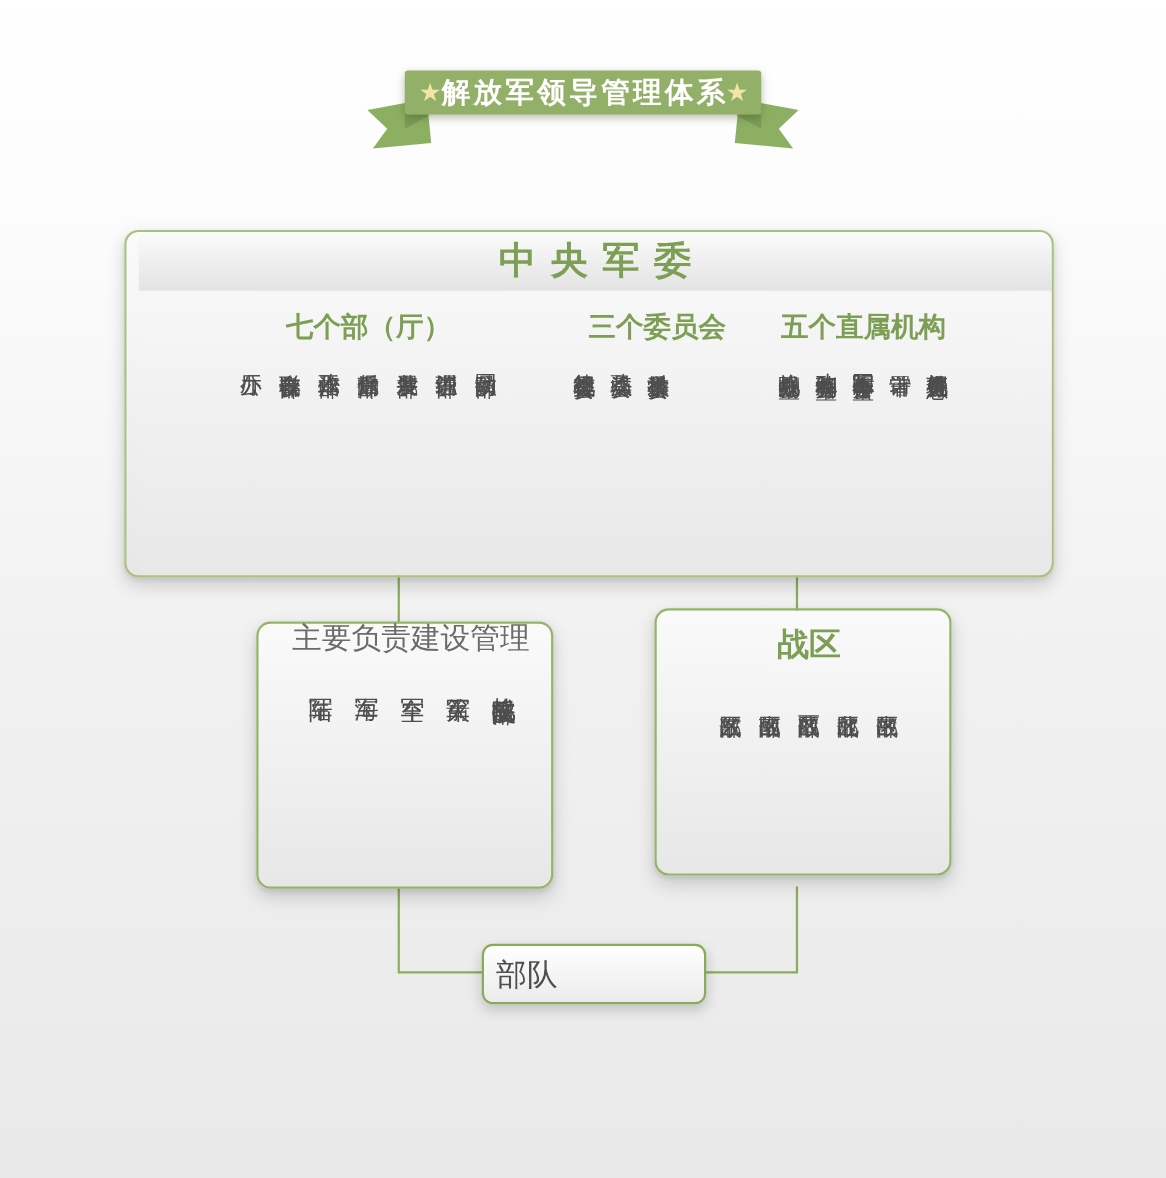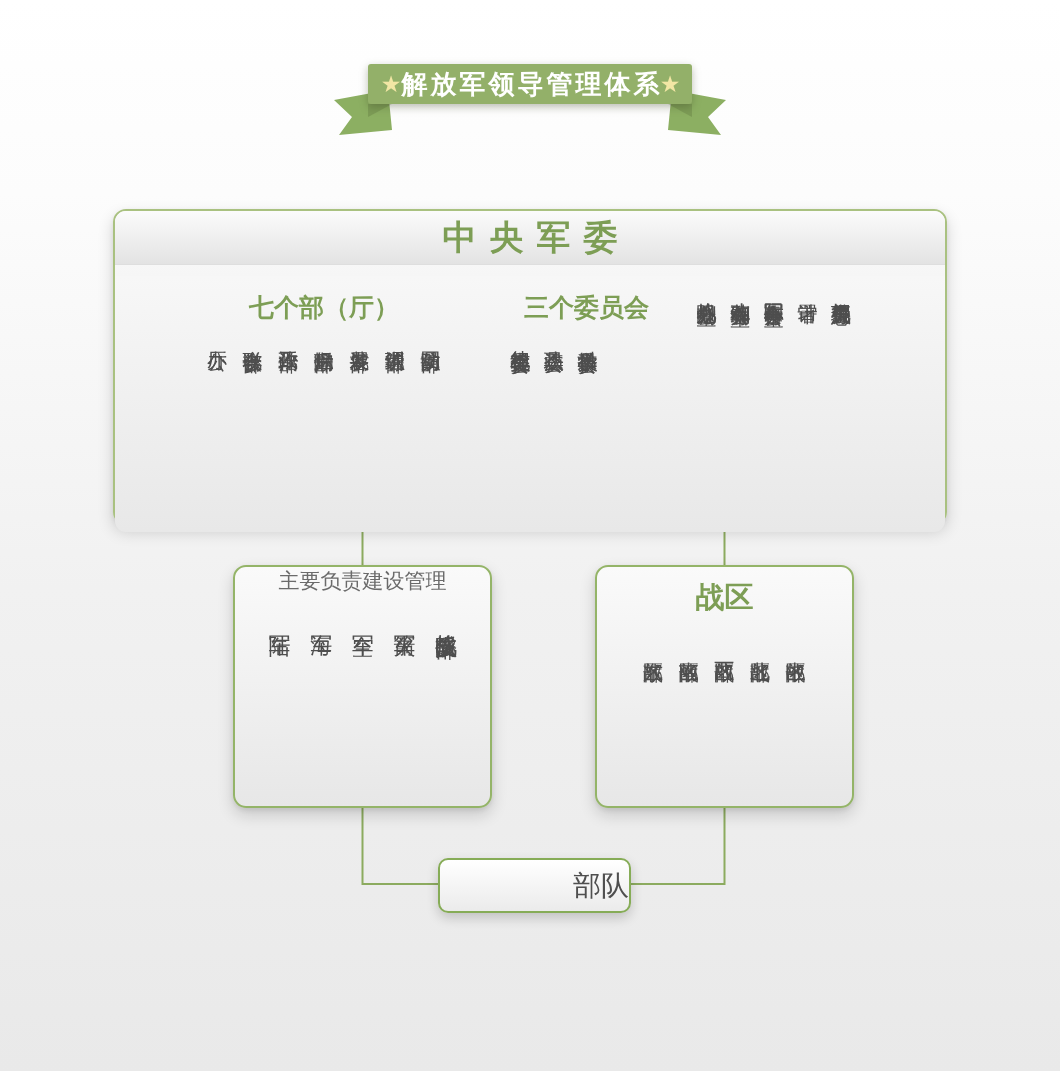--- a/index.html
+++ b/index.html
@@ -12,61 +12,61 @@
   .connect-layer{z-index:0;}
   .banner-layer{z-index:3;}
   .ribbon-band{filter:drop-shadow(0 3px 4px rgba(60,70,35,.35));}
   .banner-title-text{font-weight:bold;fill:#ffffff;font-size:26px;letter-spacing:3px;}
   .star-glyph{font-size:23px;fill:#f2e6a4;}
 
   .box{
     position:absolute;z-index:1;border-radius:13px;
     box-shadow:0 7px 16px rgba(0,0,0,.16), 0 2px 5px rgba(0,0,0,.08);
     background:linear-gradient(180deg,#fafafa,#e7e7e7);
+    padding-left:11px;
   }
   .cmc-box{left:113px;top:209px;width:830px;height:312px;border:2px solid #a9c180;}
   .cmc-header{
     height:53px;line-height:53px;text-align:center;
     background:linear-gradient(180deg,#fbfbfb,#e3e3e3);
     border-bottom:1px solid #dedede;border-radius:11px 11px 0 0;
     font-size:34px;font-weight:bold;color:#7d9e55;letter-spacing:13px;text-indent:13px;
   }
   .cmc-body{
     position:relative;height:256px;border-radius:0 0 11px 11px;
     background:linear-gradient(180deg,#f7f7f7,#e8e8e8);
-    margin-top:11px;
   }
   .cmc-section{position:absolute;top:0;text-align:center;}
   .sec-1{left:44px;width:330px;}
   .sec-2{left:344px;width:190px;text-align:right;}
   .sec-3{left:549px;width:220px;}
   .section-header{margin-top:15px;font-size:25px;font-weight:bold;color:#7d9e55;}
   .v-row{display:flex;justify-content:center;align-items:flex-start;margin-top:11px;}
   .sec-1 .v-row{gap:15px;}
   .sec-2 .v-row{gap:13px;}
   .sec-3 .v-row{gap:13px;}
   .v-item{
     writing-mode:vertical-rl;text-orientation:upright;
     font-size:20px;line-height:1.03;letter-spacing:0.5px;color:#4e4e4e;
   }
 
   .panel{width:255px;height:239px;text-align:center;}
   .services-box{left:233px;top:565px;border:2px solid #94b468;}
-  .theaters-box{left:595px;top:565px;border:2px solid #94b468;}
+  .theaters-box{left:595px;top:553px;border:2px solid #94b468;}
   .panel-title{margin-top:12px;font-size:29px;font-weight:bold;color:#7d9e55;line-height:36px;}
-  .panel-subtitle{margin-top:0;font-size:21px;color:#6b6b6b;line-height:28px;}
+  .panel-subtitle{margin-top:0;font-size:27px;color:#6b6b6b;line-height:28px;}
   .services-box .v-row{margin-top:22px;gap:19px;}
   .services-box .v-item{font-size:22px;}
   .theaters-box .v-row{margin-top:31px;gap:15px;}
   .theaters-box .v-item{font-size:20px;}
 
   .troops-box{
     left:438px;top:858px;width:189px;height:51px;border:2px solid #86ac57;border-radius:10px;
     background:linear-gradient(180deg,#ffffff,#ebebeb);
-    display:flex;align-items:center;justify-content:flex-end;
+    display:flex;align-items:center;justify-content:flex-start;
     font-size:28px;color:#4f4f4f;
     box-shadow:0 5px 12px rgba(0,0,0,.18);
   }
 </style>
 </head>
 <body>
 
 <div class="canvas">
 
   <svg class="connect-layer" width="1060" height="1071" viewBox="0 0 1060 1071">
@@ -106,20 +106,21 @@
       </div>
       <div class="cmc-section sec-2">
         <div class="section-header">三个委员会</div>
         <div class="v-row">
             <span class="v-item">纪律检查委员会</span>
             <span class="v-item">政法委员会</span>
             <span class="v-item">科学技术委员会</span>
           </div>
       </div>
       <div class="cmc-section sec-3">
+        <div class="section-header">五个直属机构</div>
         <div class="v-row">
             <span class="v-item">战略规划办公室</span>
             <span class="v-item">改革和编制办公室</span>
             <span class="v-item">国际军事合作办公室</span>
             <span class="v-item">审计署</span>
             <span class="v-item">机关事务管理总局</span>
           </div>
       </div>
     </div>
   </div>

